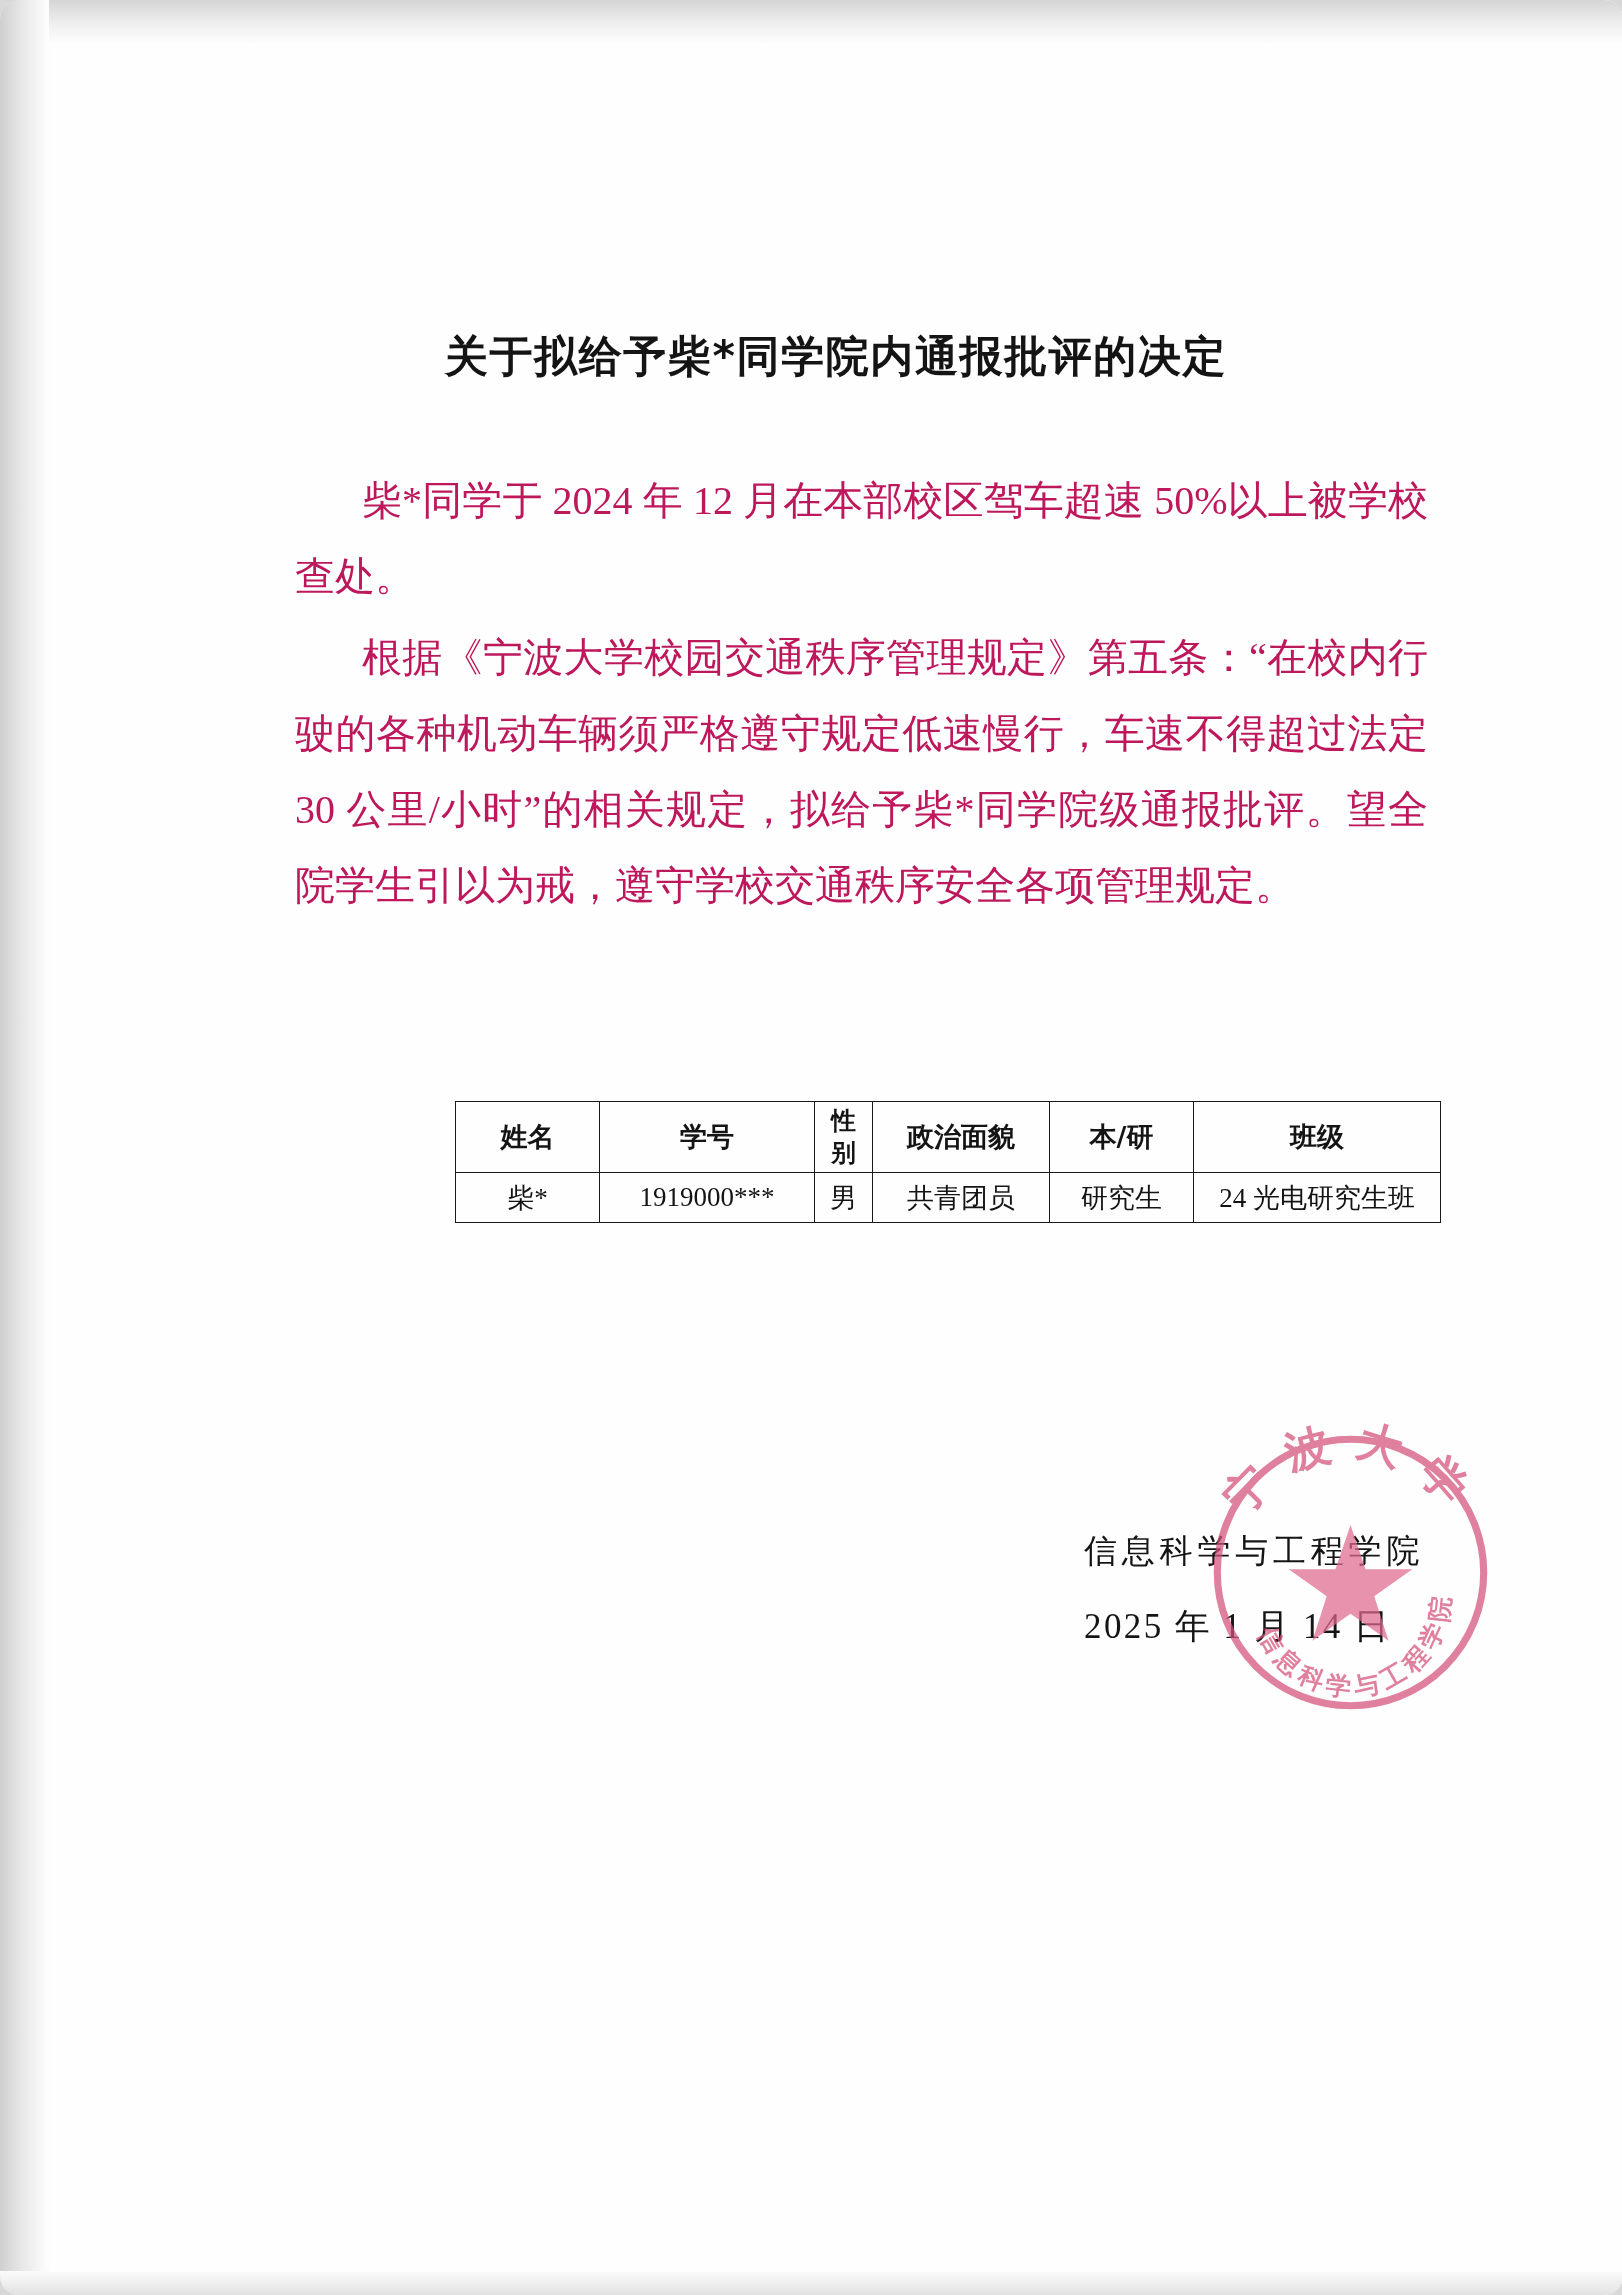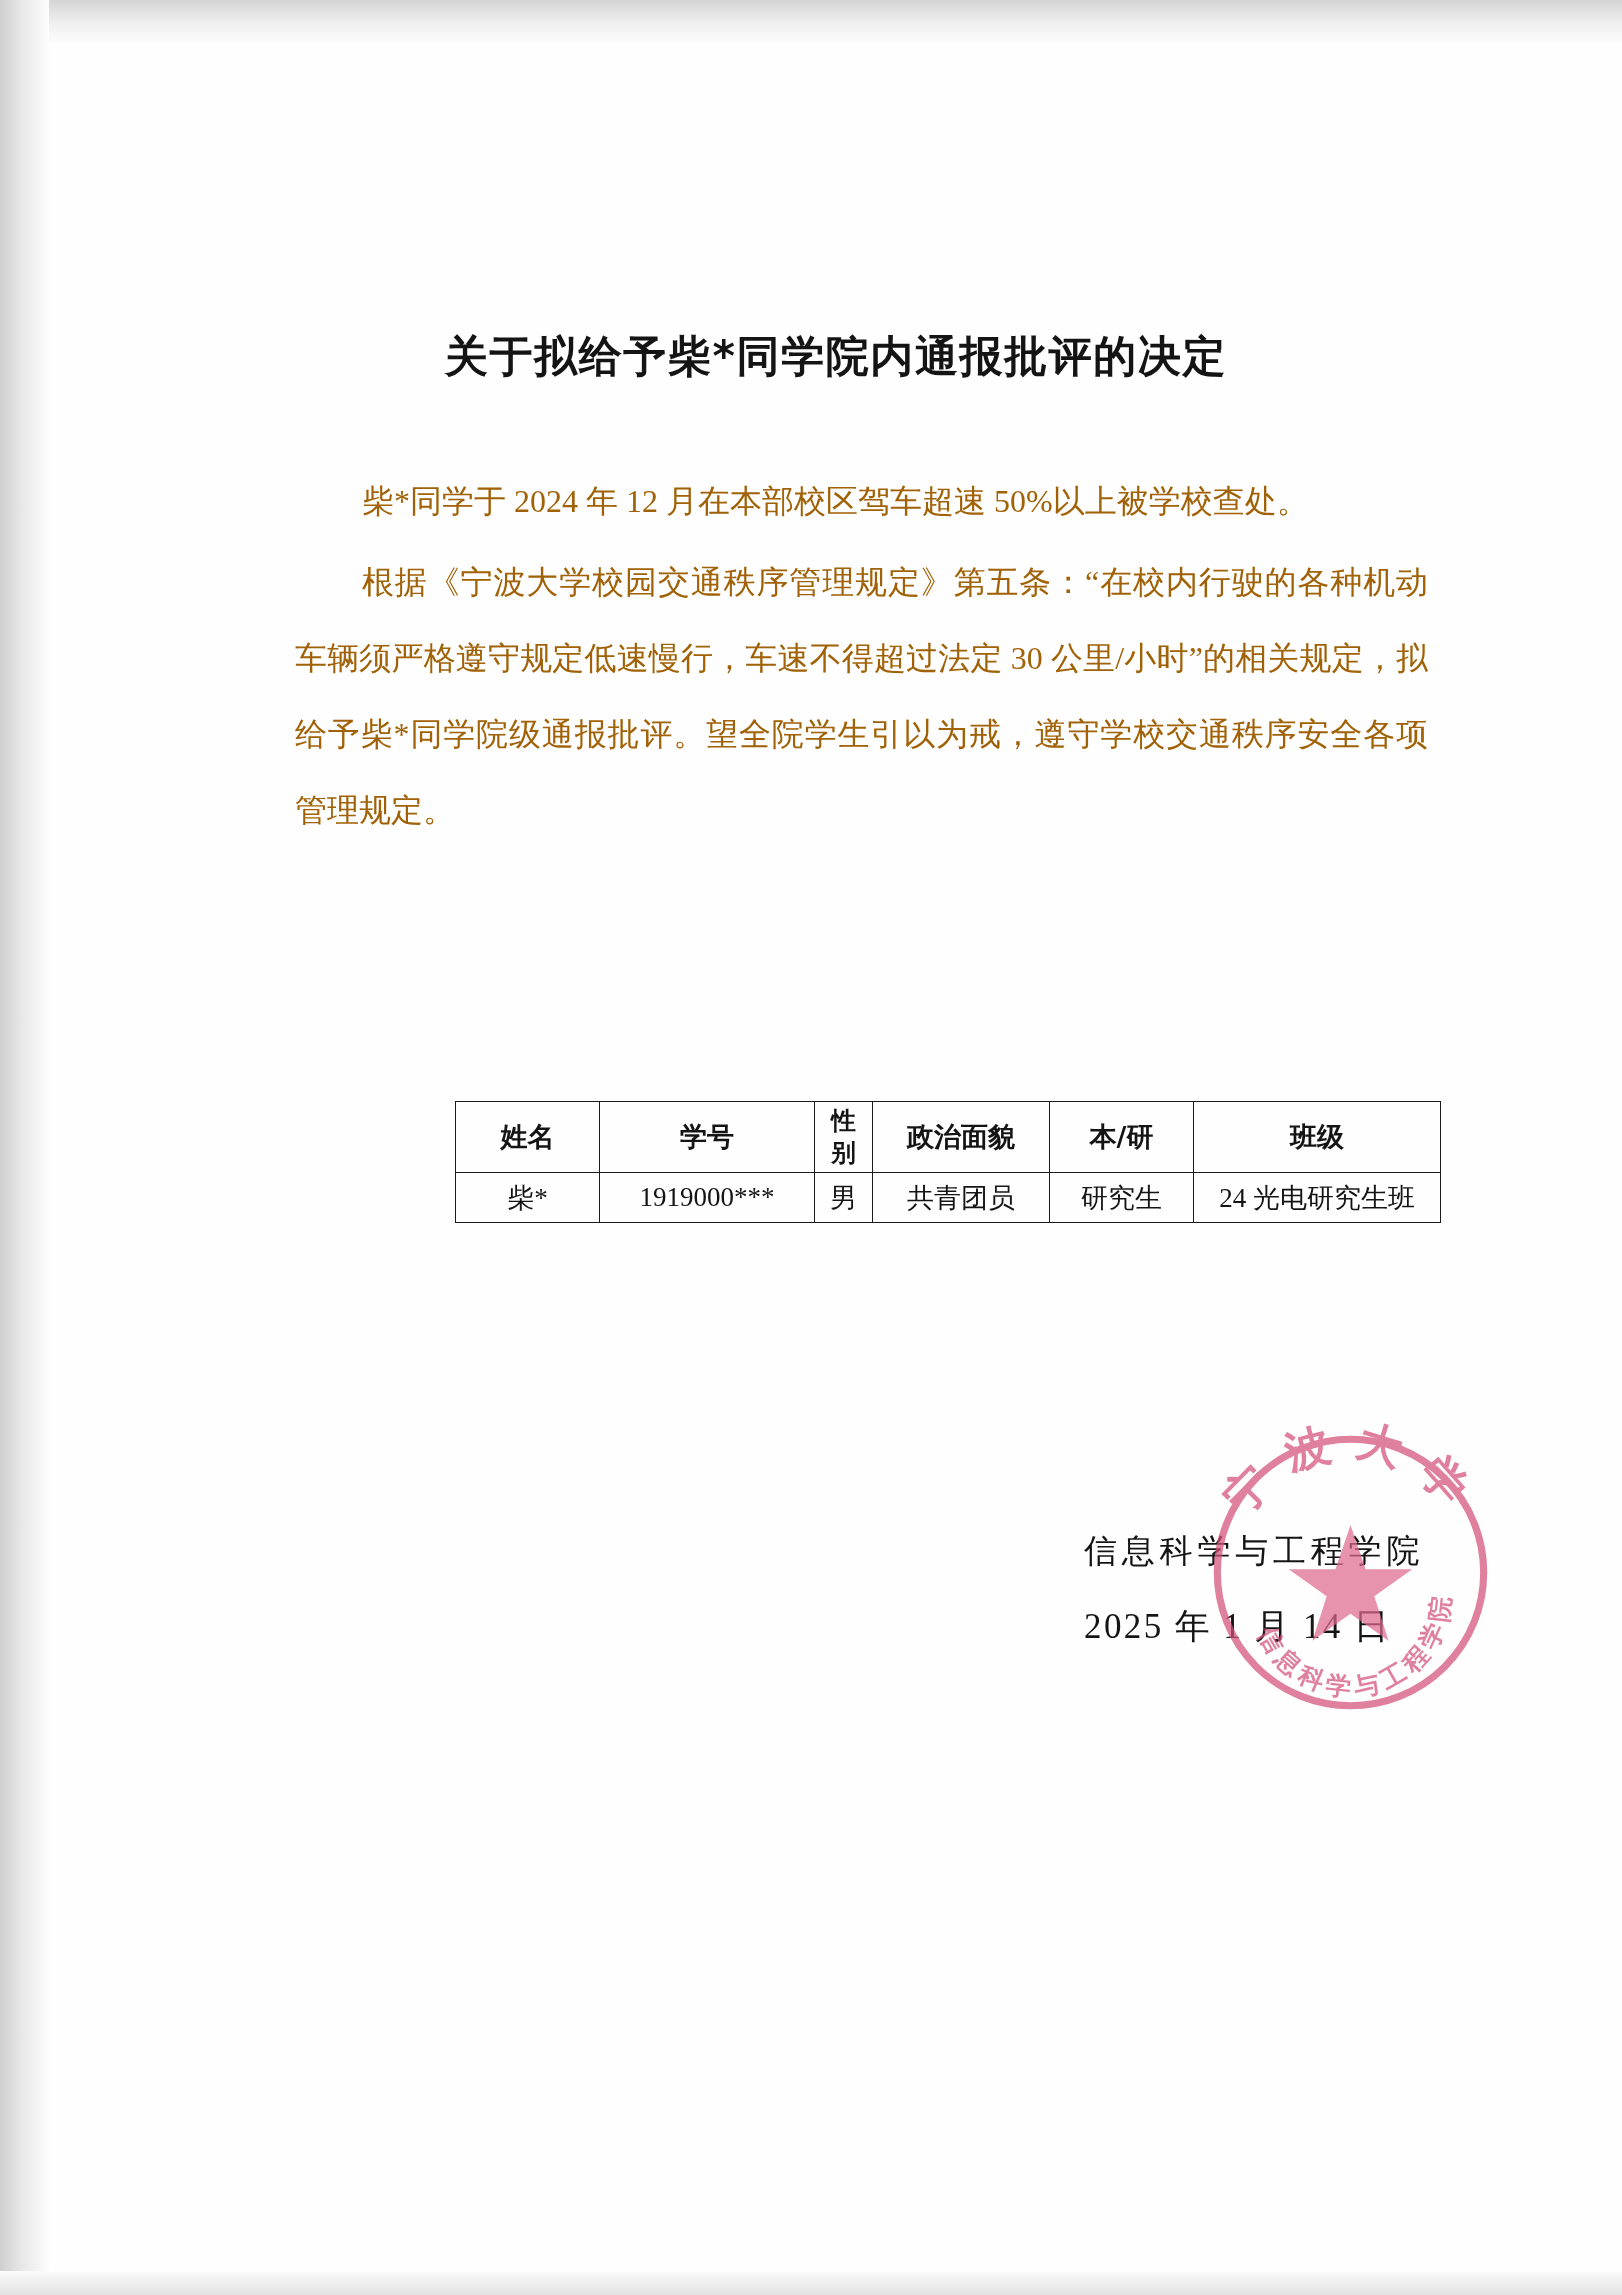--- a/index.html
+++ b/index.html
@@ -11,20 +11,21 @@
     width: 1623px;
     height: 2295px;
     font-family: "Liberation Serif", serif;
   }
   .page {
     position: relative;
     width: 1623px;
     height: 2295px;
     background: #ffffff;
     overflow: hidden;
+    border-radius: 19px;
   }
   
   .scan-edge-left {
     position: absolute;
     left: 0; top: 0;
     width: 49px; height: 2295px;
     background: linear-gradient(to right, #cfcfcf 0%, #e8e8e8 45%, #fdfdfd 100%);
   }
   .scan-edge-top {
     position: absolute;
@@ -60,23 +61,23 @@
     font-family: "DejaVu Sans", "Liberation Sans", sans-serif;
   }
 
   .body-block {
     position: absolute;
     left: 246px;
     top: 420px;
     width: 1133px;
   }
   .para {
-    font-size: 32px;
+    font-size: 40px;
     line-height: 76px;
-    color: #a16207;
+    color: #be185d;
     text-align: justify;
     text-justify: inter-ideograph;
     margin: 0 0 4.8px 0;
     text-indent: 67px;
   }
 
   
   .info-table-wrap {
     position: absolute;
     left: 406px;

